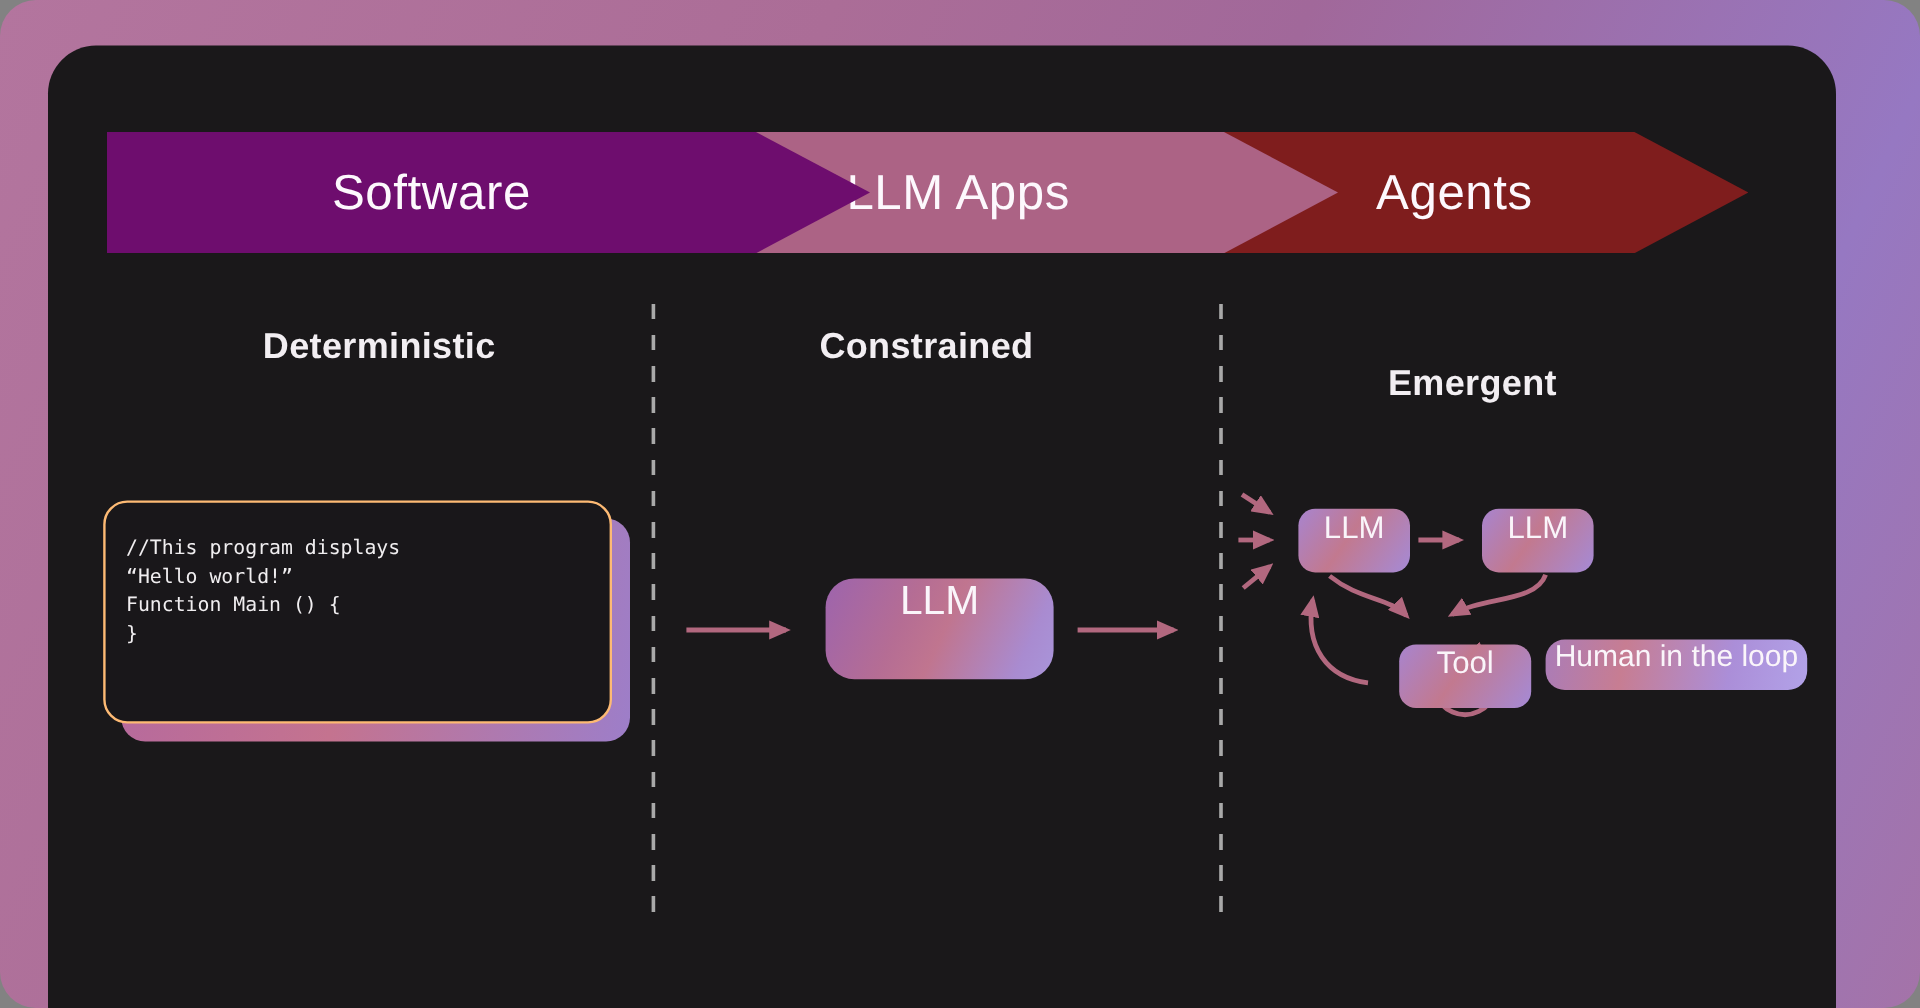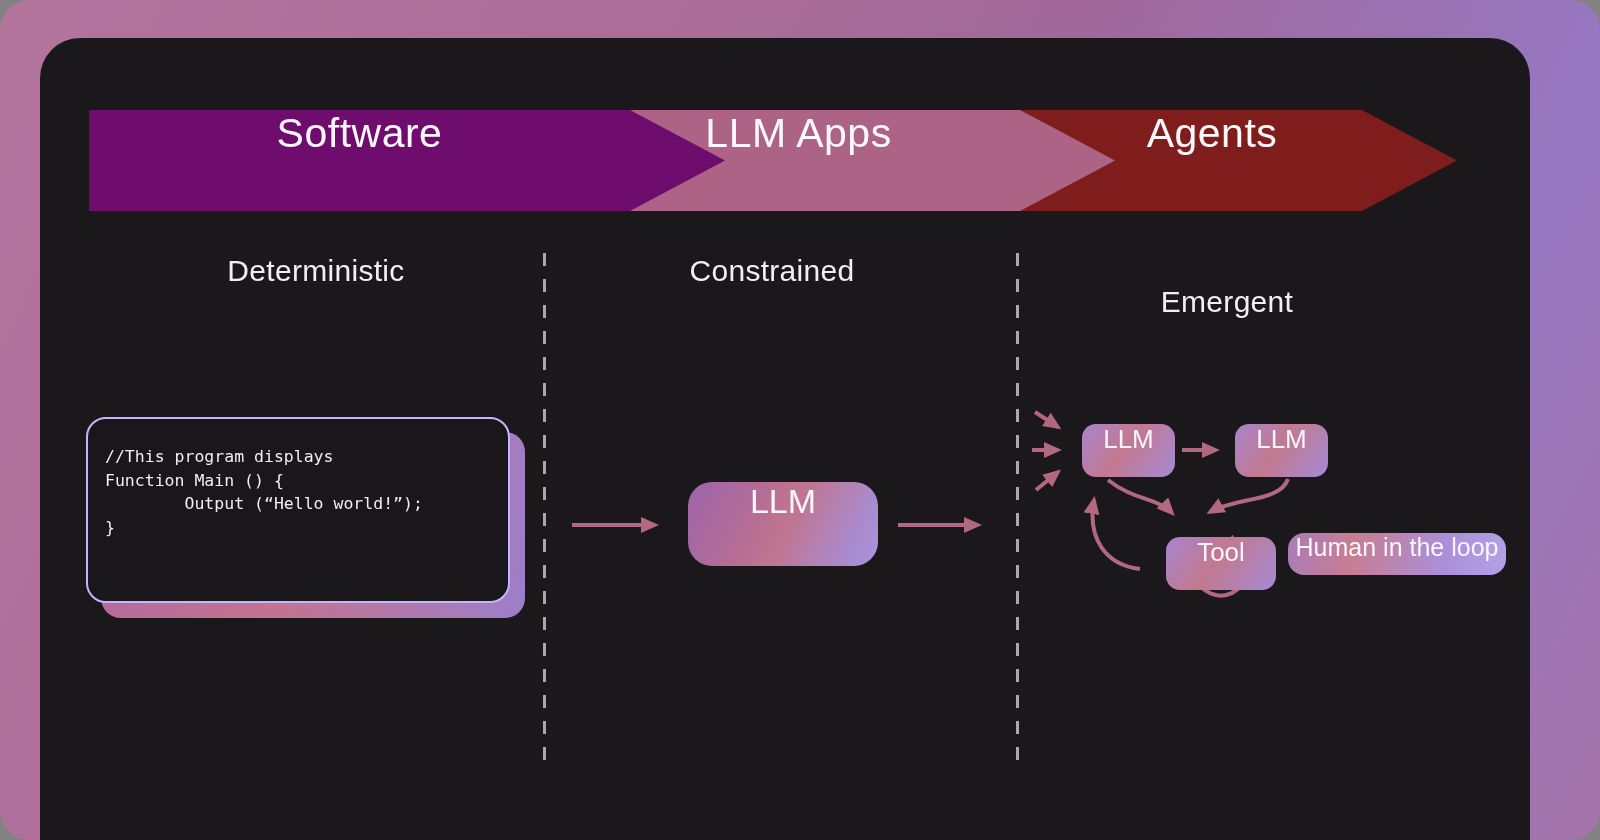--- a/index.html
+++ b/index.html
@@ -15,49 +15,49 @@
     border-radius:30px;
     background:linear-gradient(115deg,#b3759e 0%,#ab6d97 35%,#a1689a 55%,#9678c2 82%,#a473a8 100%);
   }
   .panel{
     position:absolute;left:40px;top:38px;width:1490px;height:840px;
     background:#1a181a;border-radius:40px;
   }
   
   .banner{
     position:absolute;top:110px;height:101px;
-    display:flex;align-items:flex-start;justify-content:center;
+    display:flex;align-items:center;justify-content:center;
     color:#fdf8fd;font-size:41px;font-weight:500;letter-spacing:.5px;
     clip-path:polygon(0 0,calc(100% - 95px) 0,100% 50%,calc(100% - 95px) 100%,0 100%);
   }
   .banner-software{left:89px;width:541px;z-index:4;padding-right:95px;background:#6E0D6E;}
   .banner-llmapps{left:535px;width:527px;z-index:3;padding-right:53px;background:#AC6385;}
   .banner-agents{left:967px;width:490px;z-index:2;background:#7f1d1d;}
   
   .col-header{
-    position:absolute;top:254px;width:300px;text-align:center;
-    color:#f2eef2;font-size:30px;font-weight:400;letter-spacing:.3px;
+    position:absolute;top:272px;width:300px;text-align:center;
+    color:#f2eef2;font-size:30px;font-weight:700;letter-spacing:.3px;
   }
   .hdr-det{left:166px;}
   .hdr-con{left:622px;}
   .hdr-eme{left:1077px;margin-top:31px;}
   .vdash{
     position:absolute;top:253px;height:520px;width:3px;
     background:repeating-linear-gradient(to bottom,#a9a9a9 0 13px,transparent 13px 26px);
   }
   .vdash-1{left:543px;}
   .vdash-2{left:1016px;}
   
   .code-shadow{
     position:absolute;left:101px;top:432px;width:424px;height:186px;border-radius:20px;
     background:linear-gradient(100deg,#b5699e 0%,#c4738f 45%,#9d7ec9 100%);
   }
   .code-card{
     position:absolute;left:86px;top:417px;width:424px;height:186px;border-radius:20px;
-    background:#19171a;border:2px solid #c4b5fd;box-sizing:border-box;
+    background:#19171a;border:2px solid #fdba74;box-sizing:border-box;
   }
   .code-text{
     margin:0;padding:26px 14px 0 17px;
     font-family:"DejaVu Sans Mono",monospace;
     font-size:16.5px;line-height:23.5px;color:#f0eef0;
   }
   .code-line{white-space:pre;}
   
   .gbox{
     position:absolute;display:flex;align-items:flex-start;justify-content:center;
@@ -100,22 +100,22 @@
 <div class="col-header hdr-con">Constrained</div>
 <div class="col-header hdr-eme">Emergent</div>
 
 <div class="vdash vdash-1"></div>
 <div class="vdash vdash-2"></div>
 
 <div class="code-shadow"></div>
 <div class="code-card">
   <div class="code-text">
     <div class="code-line">//This program displays</div>
+    <div class="code-line">“Hello world!”</div>
     <div class="code-line">Function Main () {</div>
-    <div class="code-line">        Output (“Hello world!”);</div>
     <div class="code-line">}</div>
   </div>
 </div>
 
 <svg class="arrows-svg" width="1600" height="840" viewBox="0 0 1600 840">
   <defs>
     <marker id="ah" markerUnits="userSpaceOnUse" markerWidth="18" markerHeight="16" refX="14" refY="8" orient="auto">
       <path d="M0,0 L18,8 L0,16 Z" fill="#B2687F"></path>
     </marker>
   </defs>

